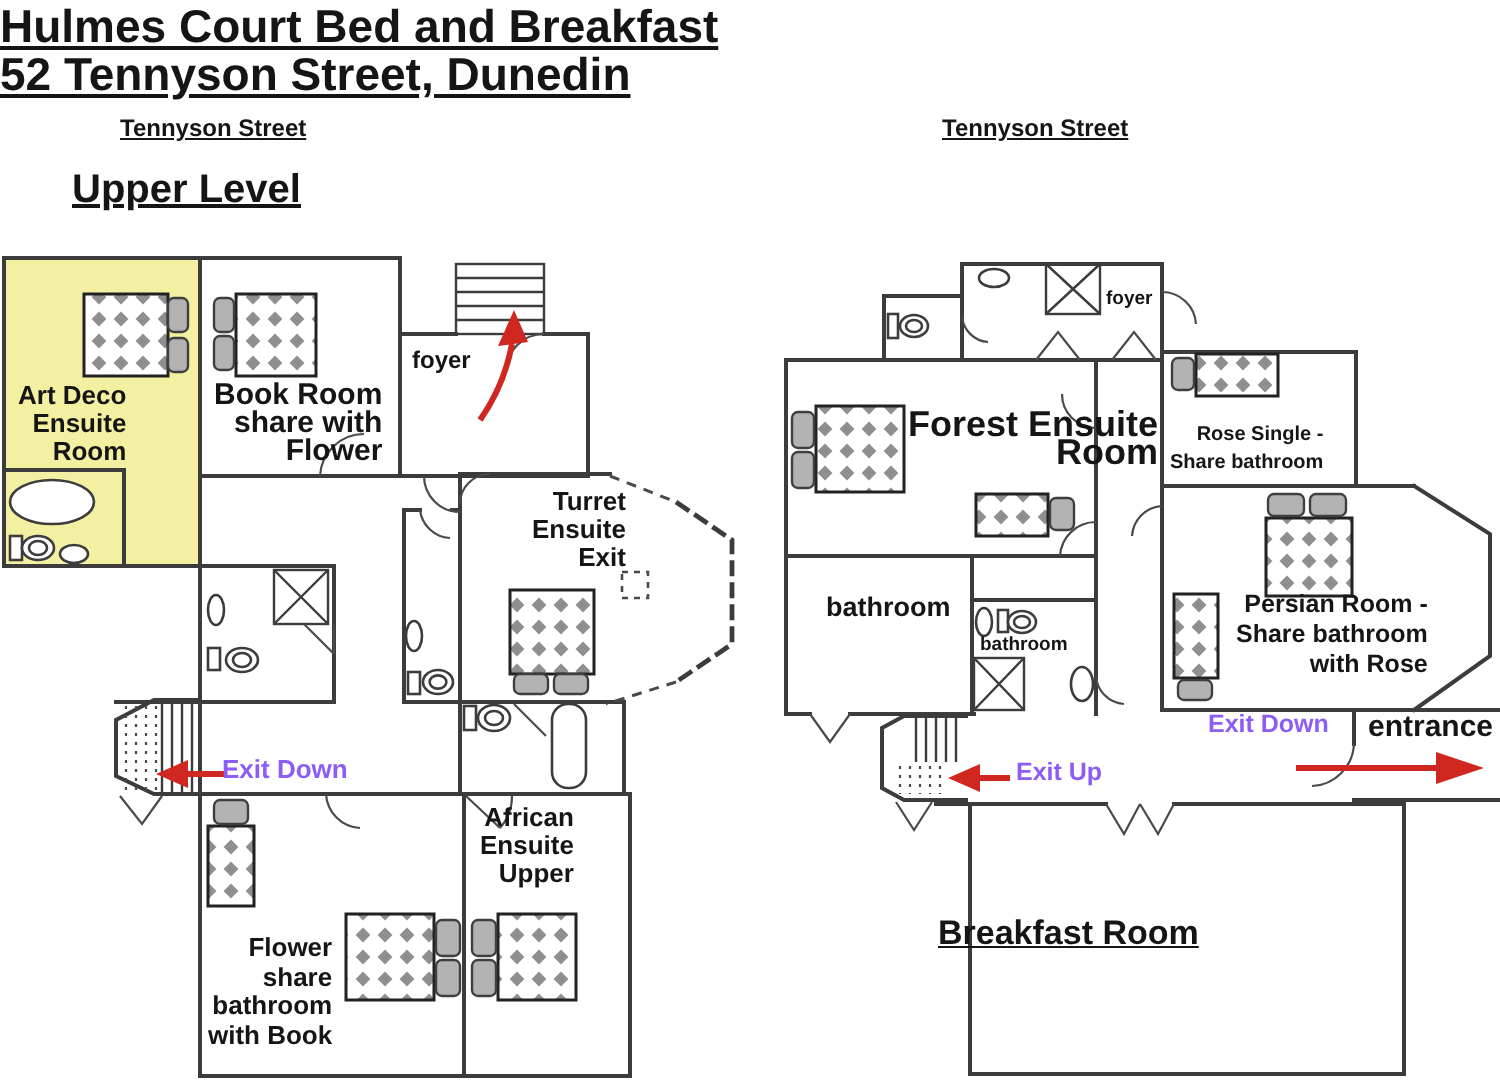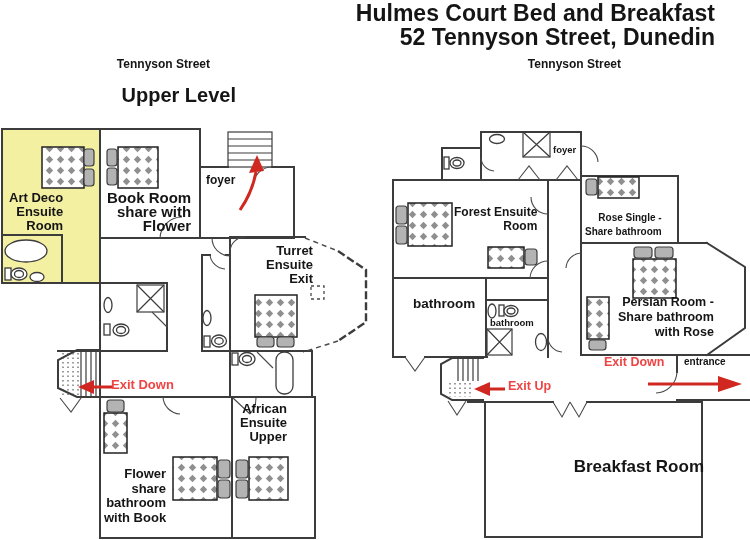--- a/index.html
+++ b/index.html
@@ -12,22 +12,22 @@
   .fix  {stroke:#3c3c3c;stroke-width:1.3;fill:#ffffff;}
   .bed  {fill:url(#q);stroke:#222;stroke-width:1.5;}
   .pil  {fill:#b3b3b3;stroke:#3f3f3f;stroke-width:1.2;}
   .dash {stroke:#4a4a4a;stroke-width:1.5;fill:none;stroke-dasharray:5 4;}
   .dash2{stroke:#4a4a4a;stroke-width:1.3;fill:none;stroke-dasharray:3 3;}
   .chunk{stroke:#3c3c3c;stroke-width:2.4;fill:none;stroke-dasharray:8 3;}
   .dots {stroke:#4a4a4a;stroke-width:1.1;fill:none;stroke-dasharray:1.5 3;}
   .red-ln{stroke-width:3;fill:none;}
   .lbl{position:absolute;font-weight:bold;color:#151515;white-space:pre-line;
        line-height:1.1;text-align:right;}
-  .red{color:#ef4444;}
-  .ctr{text-align:right;}
+  .red{color:#8b5cf6;}
+  .ctr{text-align:left;text-decoration:underline;}
 </style>
 </head>
 <body>
 
 <div class="canvas">
 
   <svg width="750" height="540" viewBox="0 0 750 540">
     <defs>
       <pattern id="q" width="11" height="11" patternUnits="userSpaceOnUse">
         <rect width="11" height="11" fill="#ffffff"></rect>
@@ -273,27 +273,27 @@
   <div class="lbl red" style="left:111px;top:378px;font-size:13px;">Exit Down</div>
   <div class="lbl" style="left:240px;top:402px;font-size:13px;line-height:14px;">African
 Ensuite
 Upper</div>
   <div class="lbl" style="left:104px;top:467px;font-size:13px;line-height:14.5px;">Flower
 share
 bathroom
 with Book</div>
 
   <div class="lbl" style="left:553px;top:145px;font-size:9.5px;">foyer</div>
-  <div class="lbl" style="left:454px;top:205px;font-size:12px;line-height:14px;">Forest Ensuite
+  <div class="lbl" style="left:454px;top:205px;font-size:18px;line-height:14px;">Forest Ensuite
 Room</div>
   <div class="lbl" style="left:585px;top:211px;font-size:10px;line-height:13.5px;">Rose Single -
 Share bathroom</div>
   <div class="lbl" style="left:618px;top:295px;font-size:12.5px;line-height:15px;">Persian Room -
 Share bathroom
 with Rose</div>
   <div class="lbl" style="left:413px;top:297px;font-size:13.5px;">bathroom</div>
   <div class="lbl" style="left:490px;top:318px;font-size:9.5px;">bathroom</div>
   <div class="lbl red" style="left:508px;top:380px;font-size:12.5px;">Exit Up</div>
   <div class="lbl red" style="left:604px;top:356px;font-size:12.5px;">Exit Down</div>
-  <div class="lbl" style="left:684px;top:356px;font-size:10px;">entrance</div>
-  <div class="lbl ctr" style="left:487px;top:458px;width:217px;font-size:17px;">Breakfast Room</div>
+  <div class="lbl" style="left:684px;top:356px;font-size:15px;">entrance</div>
+  <div class="lbl ctr" style="left:469px;top:458px;width:217px;font-size:17px;">Breakfast Room</div>
 
 </div>
 
 </body></html>

